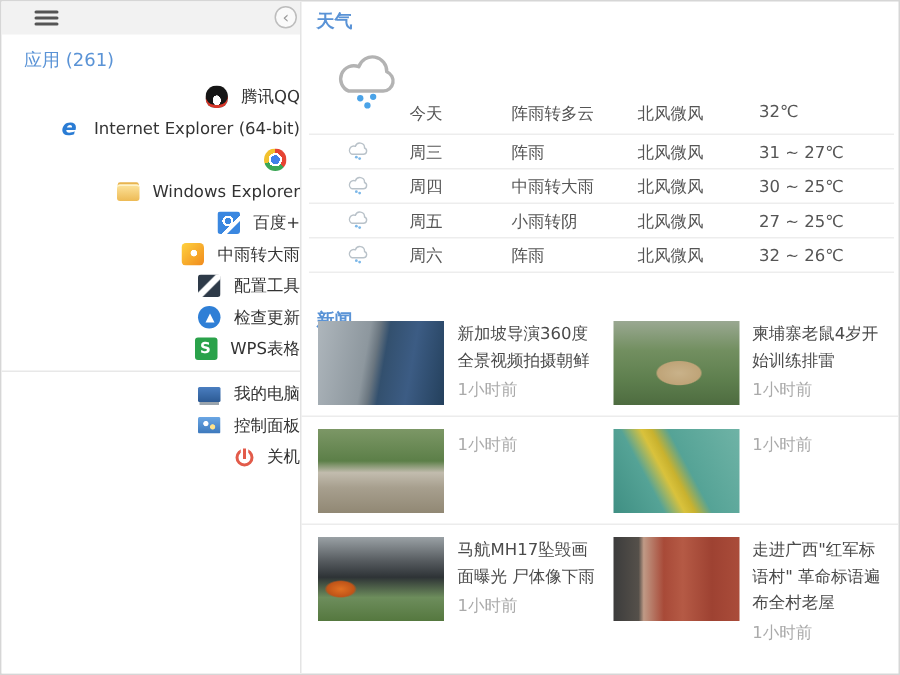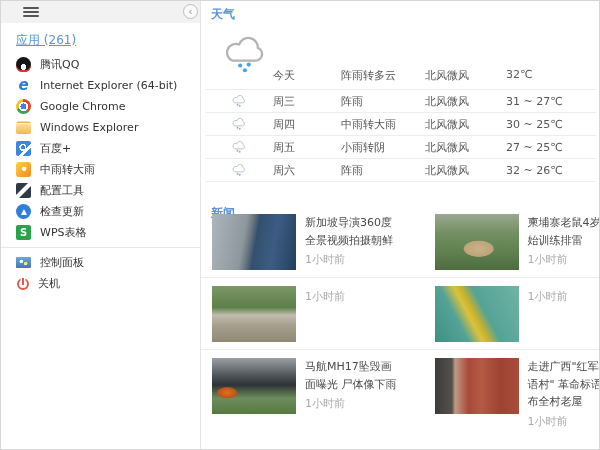--- a/index.html
+++ b/index.html
@@ -9,23 +9,23 @@
   
   .sidebar{position:absolute;left:0;top:0;width:200px;height:100%;background:#fff;
            border-right:1px solid #e4e4e4;box-sizing:border-box;}
   .topstrip{height:22px;background:#f2f2f2;position:relative;}
   .hamburger{position:absolute;left:22px;top:6px;width:16px;height:10px;display:flex;
              flex-direction:column;justify-content:space-between;cursor:pointer;}
   .hamburger span{height:2px;background:#555;border-radius:1px;}
   .collapse-btn{position:absolute;right:2px;top:3px;width:15px;height:15px;border:1px solid #bdbdbd;
                 border-radius:50%;color:#999;font-size:11px;line-height:14px;text-align:center;
                 background:#fafafa;box-sizing:border-box;cursor:pointer;}
-  .side-header{color:#5a93d6;font-size:12px;padding:9px 0 5px 15px;text-decoration:underline;}
-  .side-item{display:flex;align-items:center;height:21px;padding-left:15px;font-size:11px;
-             color:#333;cursor:pointer;}
+  .side-header{color:#5a93d6;font-size:12px;padding:9px 0 5px 15px;}
+  .side-item{display:flex;align-items:center;height:21px;padding-left:2px;font-size:11px;
+             color:#333;cursor:pointer;justify-content:flex-end;}
   .side-divider{height:1px;background:#e8e8e8;margin:4px 0;}
   .side-label{white-space:nowrap;}
 
   
   .ic{width:15px;height:15px;margin-right:9px;flex:none;display:flex;align-items:center;
       justify-content:center;font-size:11px;position:relative;box-sizing:border-box;}
   .ic-qq{background:radial-gradient(ellipse 4.5px 5.5px at 50% 66%,#fff 58%,rgba(0,0,0,0) 62%),#161616;
          border-radius:50% 50% 42% 42%;box-shadow:inset 0 -2px 0 #d8372a;}
   .ic-ie{color:#2a7cd4;font-weight:bold;font-style:italic;font-size:15px;line-height:15px;}
   .ic-chrome{border-radius:50%;
@@ -69,21 +69,21 @@
   .forecast{position:absolute;left:5px;top:88px;width:390px;}
   .f-row{display:flex;align-items:center;height:22px;border-top:1px solid #ededed;
          font-size:11px;color:#555;}
   .f-row:last-child{border-bottom:1px solid #ededed;}
   .f-icon{margin-left:25px;width:16px;flex:none;display:flex;}
   .f-day{margin-left:26px;width:68px;}
   .f-cond{width:84px;}.f-wind{width:81px;}
 
   .news-label{position:absolute;left:10px;top:204px;}
   .news-grid{position:absolute;left:0;top:205px;width:400px;}
-  .news-row{display:flex;padding:8px 10px 7px 11px;border-bottom:1px solid #ececec;gap:26px;}
+  .news-row{display:flex;padding:8px 10px 7px 11px;border-bottom:1px solid #ececec;}
   .news-row:last-child{border-bottom:none;}
   .news-item{width:50%;display:flex;box-sizing:border-box;cursor:pointer;}
   .news-item + .news-item{padding-left:7px;}
   .thumb{width:84px;height:56px;flex:none;background:#ccc;}
   .news-text{margin-left:9px;width:106px;}
   .news-title{font-size:11px;color:#4a4a4a;line-height:1.6;}
   .news-time{font-size:11px;color:#aaa;margin-top:3px;}
 </style>
 </head>
 <body>
@@ -106,21 +106,20 @@
       <div class="side-item">
         <span class="ic ic-qq"></span>
         <span class="side-label">腾讯QQ</span>
       </div>
       <div class="side-item">
         <span class="ic ic-ie">e</span>
         <span class="side-label">Internet Explorer (64-bit)</span>
       </div>
       <div class="side-item">
         <span class="ic ic-chrome"></span>
-        <span class="side-label">Google Chrome</span>
       </div>
       <div class="side-item">
         <span class="ic ic-folder"></span>
         <span class="side-label">Windows Explorer</span>
       </div>
       <div class="side-item">
         <span class="ic ic-baidu"></span>
         <span class="side-label">百度+</span>
       </div>
       <div class="side-item">
@@ -135,20 +134,24 @@
         <span class="ic ic-update"></span>
         <span class="side-label">检查更新</span>
       </div>
       <div class="side-item">
         <span class="ic ic-wps">S</span>
         <span class="side-label">WPS表格</span>
       </div>
 
       <div class="side-divider"></div>
 
+      <div class="side-item">
+        <span class="ic ic-computer"></span>
+        <span class="side-label">我的电脑</span>
+      </div>
       <div class="side-item">
         <span class="ic ic-cpanel"></span>
         <span class="side-label">控制面板</span>
       </div>
       <div class="side-item">
         <span class="ic ic-power"></span>
         <span class="side-label">关机</span>
       </div>
     </div>
   </div>

